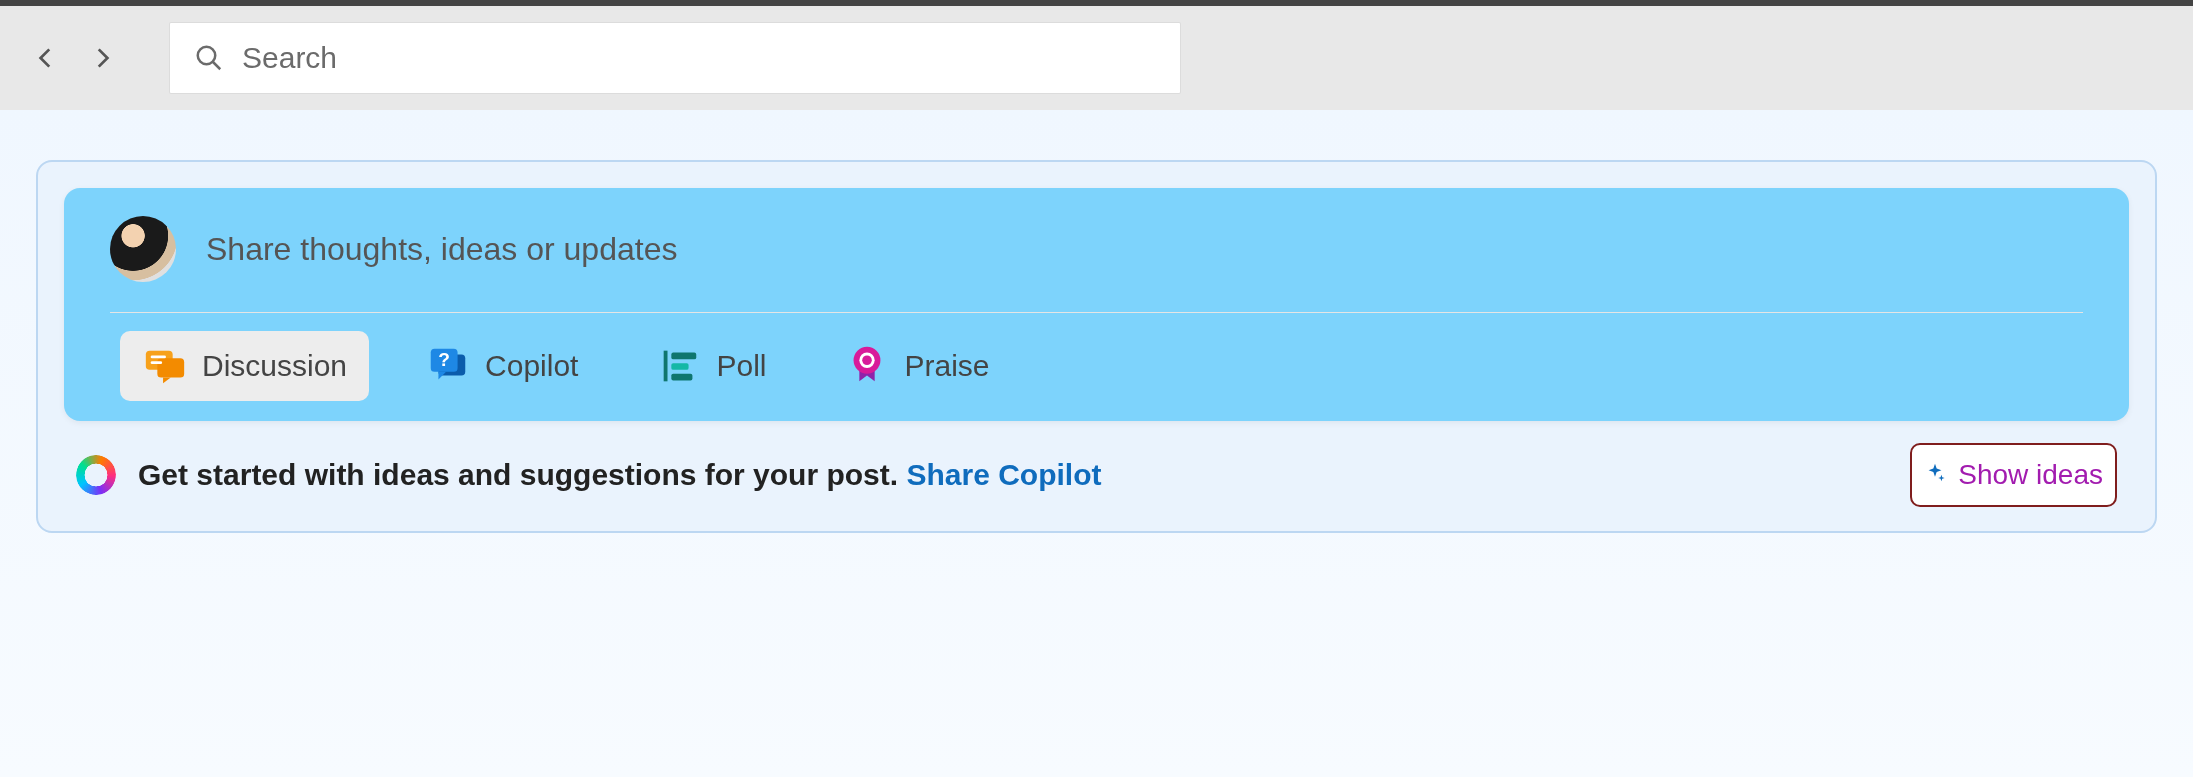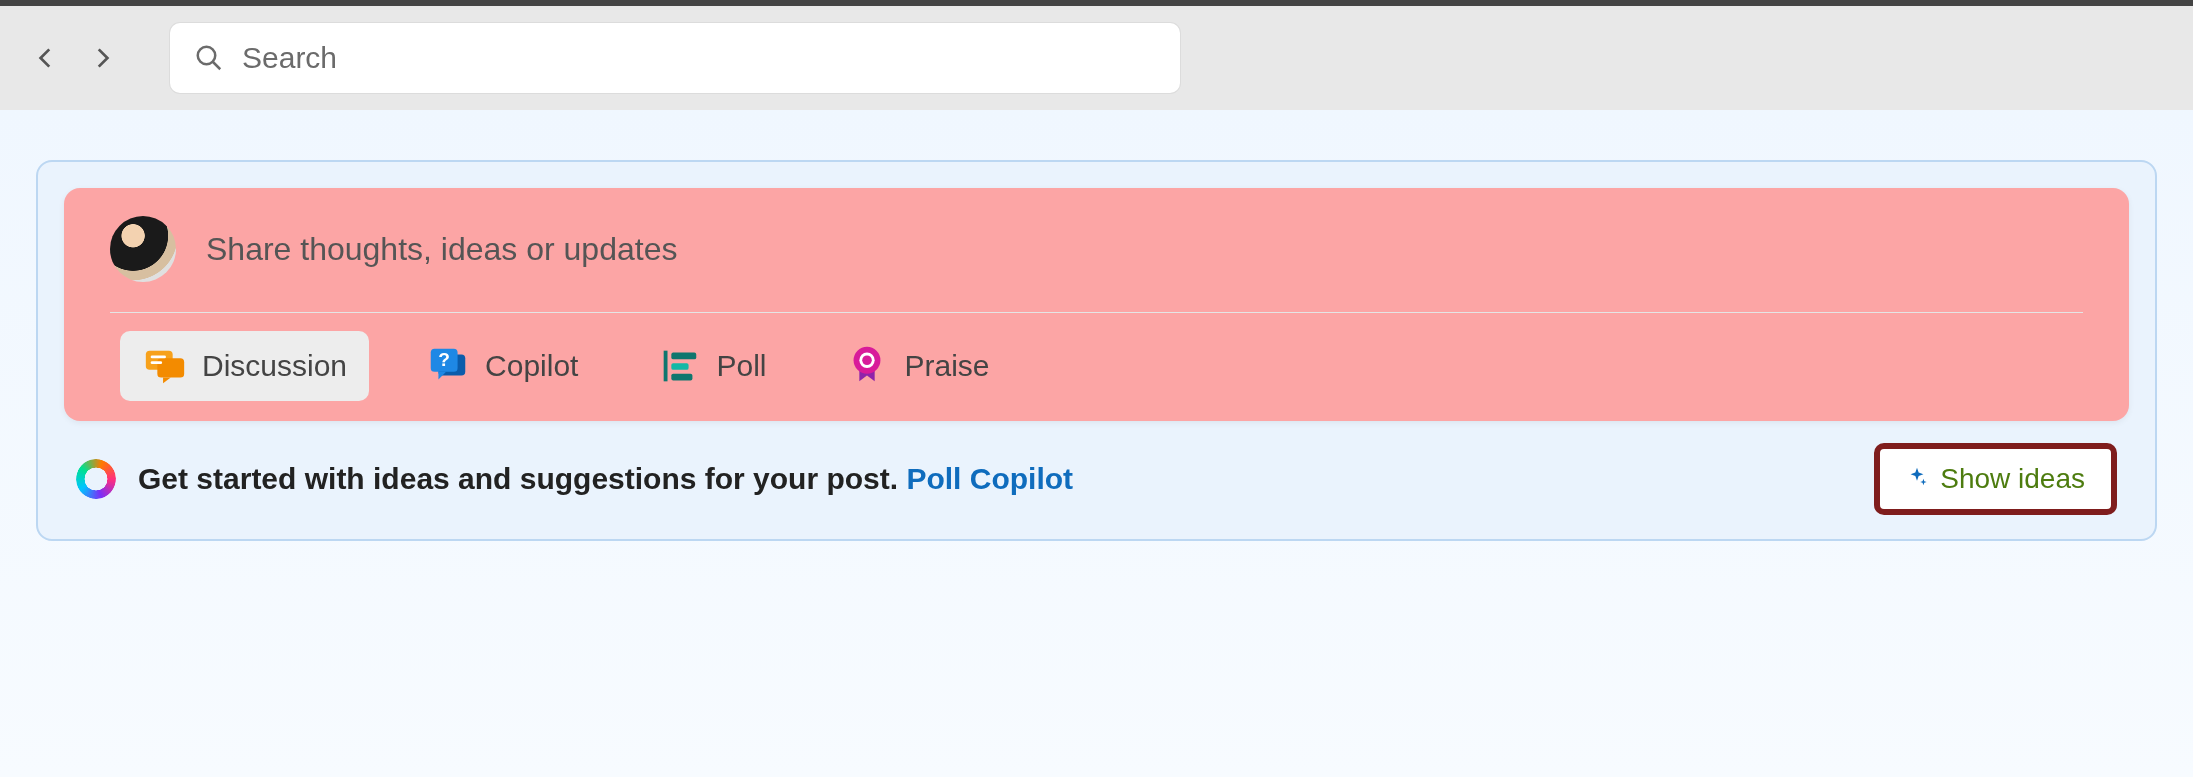--- a/index.html
+++ b/index.html
@@ -20,21 +20,21 @@
   cursor: pointer;
   color: #555;
 }
 .nav-arrow svg { width: 26px; height: 26px; stroke: #555; stroke-width: 2.5; fill: none; }
 
 .searchbox {
   margin-left: 40px;
   width: 1010px;
   height: 70px;
   background: #fff;
-  border-radius: 10px;
+  border-radius: 1px;
   display: flex;
   align-items: center;
   padding: 0 24px;
   box-shadow: 0 0 0 1px rgba(0,0,0,.05);
 }
 .searchbox svg { width: 30px; height: 30px; stroke: #6b6b6b; stroke-width: 2; fill: none; }
 .searchbox input {
   border: none; outline: none;
   font-size: 30px;
   color: #333;
@@ -50,21 +50,21 @@
   background: linear-gradient(#f0f7ff, #f7fbff);
   height: calc(100% - 110px);
 }
 .composer-wrap {
   border: 2px solid #bcd7f2;
   border-radius: 16px;
   padding: 26px 26px 20px 26px;
   background: #eaf3fd;
 }
 .card {
-  background: #fca5a5;
+  background: #7dd3fc;
   border-radius: 16px;
   box-shadow: 0 2px 6px rgba(0,0,0,.06);
   padding: 28px 46px 20px 46px;
 }
 
 
 .compose-row {
   display: flex; align-items: center;
   padding-bottom: 30px;
   border-bottom: 1px solid #e5e5e5;
@@ -119,25 +119,25 @@
   font-size: 30px;
   font-weight: 600;
   color: #222;
 }
 .copilot-link { color: #0f6cbd; cursor: pointer; }
 
 .show-ideas {
   margin-left: auto;
   display: flex; align-items: center; gap: 12px;
   background: #fff;
-  border: 6px solid #7f1d1d;
+  border: 2px solid #7f1d1d;
   border-radius: 10px;
-  padding: 14px 26px;
+  padding: 14px 12px;
   font-size: 28px;
-  color: #4d7c0f;
+  color: #a21caf;
   cursor: pointer;
 }
 .sparkle { color: #0f6cbd; }
 </style>
 </head>
 <body>
 
 <div class="topbar">
   <div class="nav-arrow">
     <svg viewBox="0 0 24 24">
@@ -218,21 +218,21 @@
           </span>
           <span>Praise</span>
         </div>
 
       </div>
     </div>
 
     <div class="copilot-row">
       <div class="copilot-icon"></div>
       <div class="copilot-text">
-        <span>Get started with ideas and suggestions for your post. </span><span class="copilot-link">Poll Copilot</span>
+        <span>Get started with ideas and suggestions for your post. </span><span class="copilot-link">Share Copilot</span>
       </div>
       <div class="show-ideas">
         <span class="sparkle">
           <svg width="22" height="22" viewBox="0 0 24 24" fill="#0f6cbd">
               <path d="M12 2l1.8 5.2L19 9l-5.2 1.8L12 16l-1.8-5.2L5 9l5.2-1.8z"></path>
               <path d="M19 14l.9 2.6L22.5 17.5l-2.6.9L19 21l-.9-2.6L15.5 17.5l2.6-.9z"></path>
             </svg>
         </span>
         <span>Show ideas</span>
       </div>

